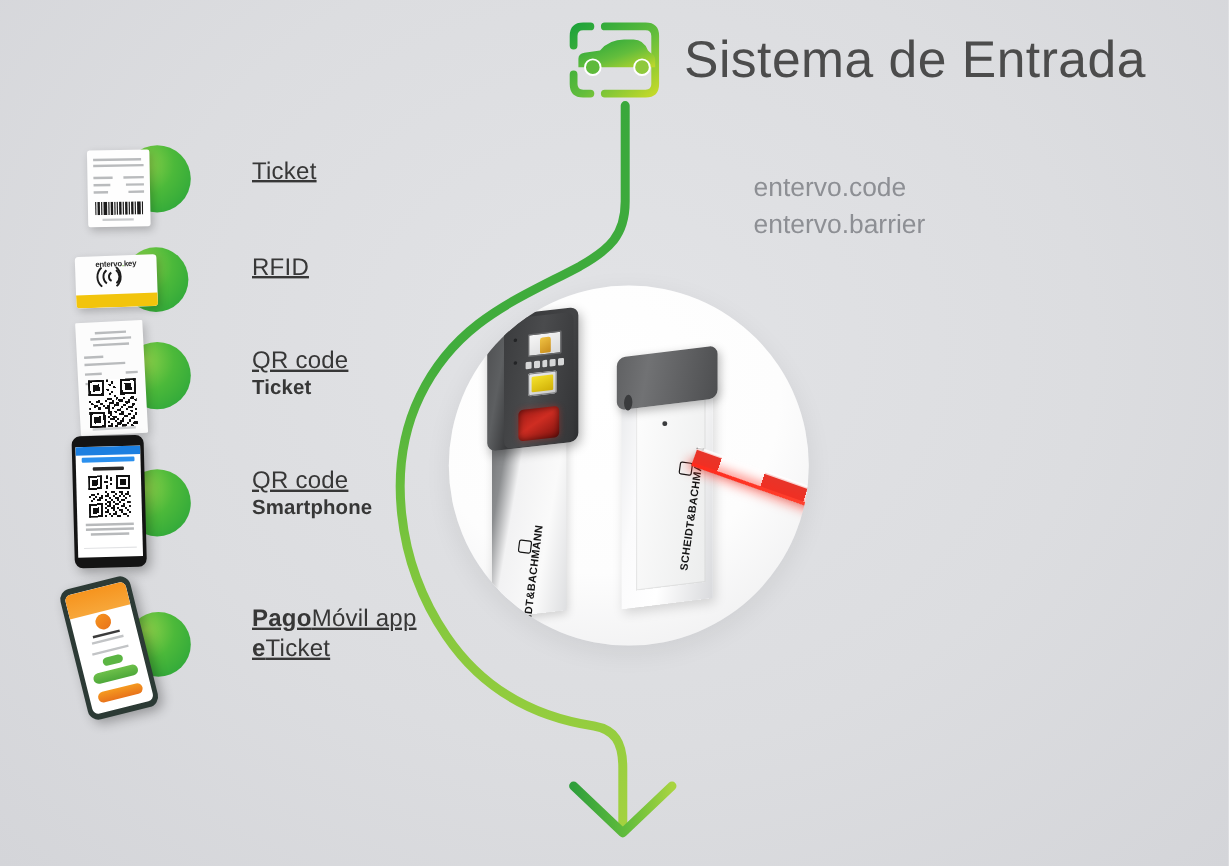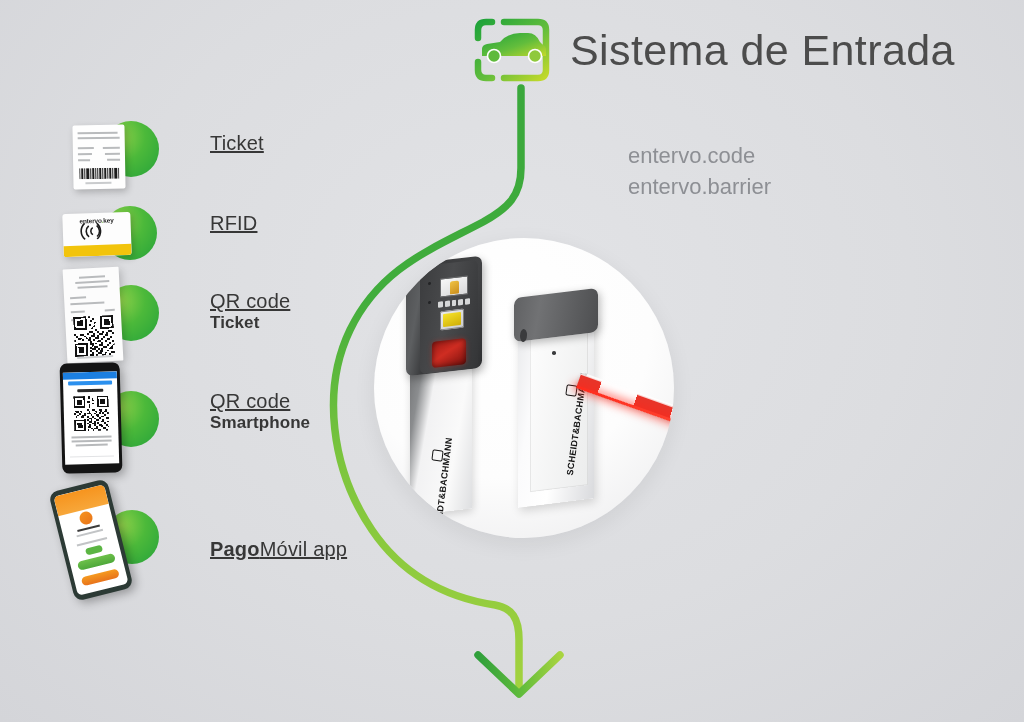--- a/index.html
+++ b/index.html
@@ -526,22 +526,23 @@
             <div style="position:absolute;left:20px;top:22px;width:13px;height:13px;border-radius:50%;background:linear-gradient(150deg,#f6941e,#e8731b);"></div>
             <div style="position:absolute;left:15px;top:38px;width:23px;height:2px;background:#3c3c3c;"></div>
             <div style="position:absolute;left:13px;top:43px;width:27px;height:2px;background:#c2c4c6;"></div>
             <div style="position:absolute;left:11px;top:52px;width:31px;height:2px;background:#c2c4c6;"></div>
             <div style="position:absolute;left:18px;top:58px;width:17px;height:7px;border-radius:4px;background:#5bb543;"></div>
             <div style="position:absolute;left:7px;top:69px;width:38px;height:9px;border-radius:5px;background:linear-gradient(180deg,#6dc04a,#4ea83a);"></div>
             <div style="position:absolute;left:7px;top:85px;width:38px;height:9px;border-radius:5px;background:linear-gradient(180deg,#f59a20,#e8731b);"></div>
           </div>
         </div>
       </div>
-      <div class="feature-text" style="top:434px;">
+      <div class="feature-text" style="top:401px;">
         <div class="ft-main"><span class="bold">Pago</span><span>Móvil app</span></div>
+        <div class="ft-main" style="margin-top:4px;"><span class="bold">e</span><span>Ticket</span></div>
       </div>
     </div>
 
   </div>
 
   <div id="photo-circle">
     <div class="photo-inner">
 
       <div id="terminal">
         <div class="term-base"></div>

